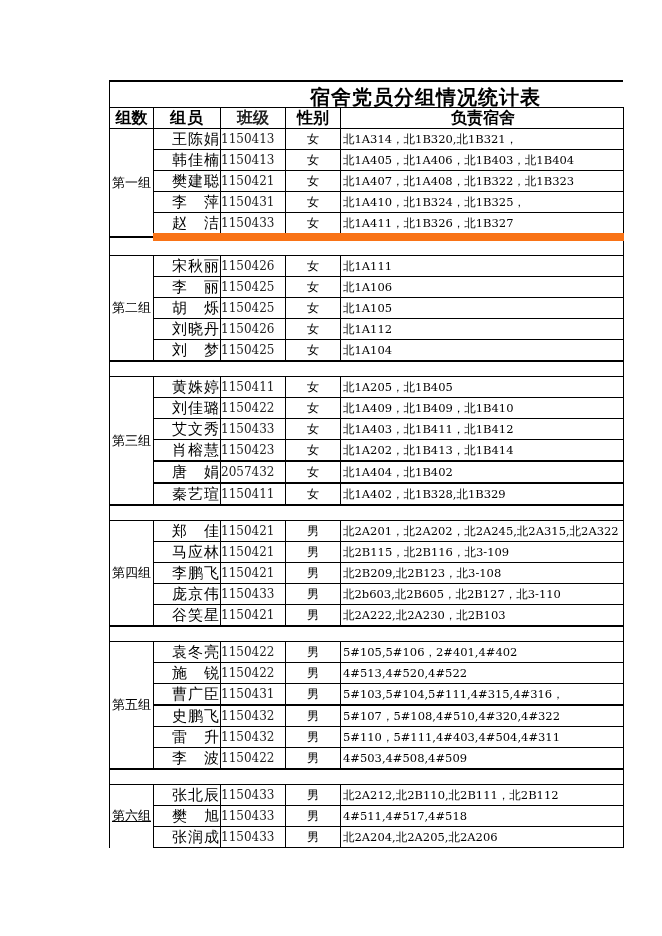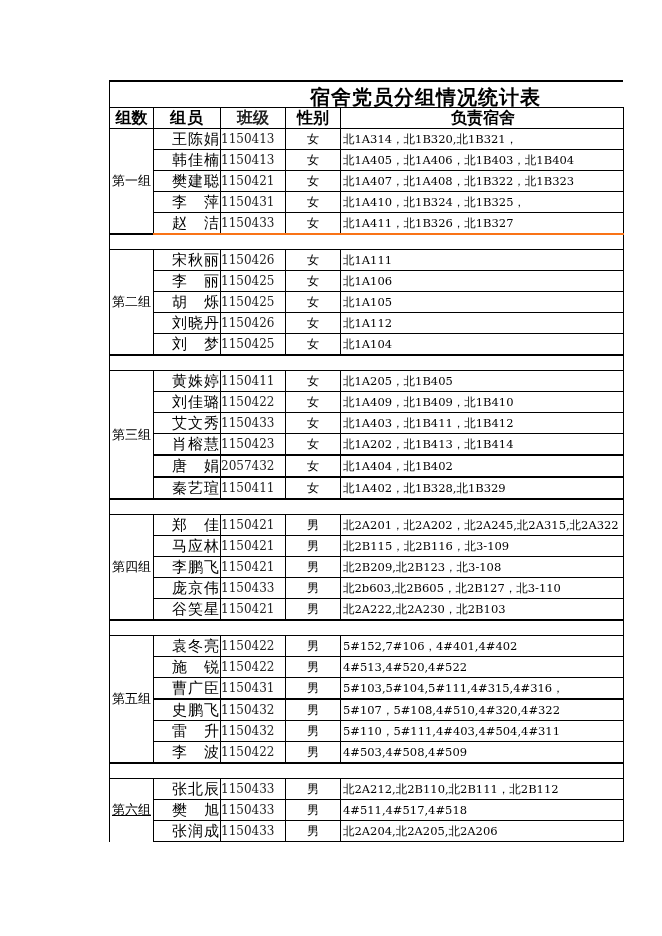--- a/index.html
+++ b/index.html
@@ -15,21 +15,21 @@
        white-space:nowrap; overflow:visible; }
   .hdr td { font-family:"DejaVu Sans","Liberation Sans",sans-serif; font-weight:bold;
             font-size:16px; text-align:center; }
   .c-grp { width:43px; text-align:center; font-size:13px; }
   .c-name { width:66px; font-size:15px; text-align:right; letter-spacing:1px; }
   .c-cls { width:64px; text-align:left; font-size:12px; color:#222; }
   .c-sex { width:54px; text-align:center; font-size:12px; }
   .c-dorm { text-align:left; padding-left:2px; font-size:11.5px; }
   .gap td { height:14px; border-left:1px solid #000; border-right:1px solid #000;
             border-top:2px solid #000; border-bottom:1px solid #000; }
-  .thickbot td { border-bottom:2px solid #f97316; }
+  .thickbot td { border-bottom:8px solid #f97316; }
   .thicktop td.c-name, .thicktop td.c-cls, .thicktop td.c-sex, .thicktop td.c-dorm { border-top:2px solid #000; }
   .last-open td.c-grp { border-bottom:none;text-decoration:underline; }
 </style>
 </head>
 <body>
 
 <div class="sheet">
   <div class="title-row">
     <span class="title">宿舍党员分组情况统计表</span>
   </div>
@@ -182,21 +182,21 @@
           <td class="c-dorm">北2A222,北2A230，北2B103</td>
         </tr>
         <tr class="gap">
           <td colspan="5"></td>
         </tr>
         <tr>
           <td class="c-grp" rowspan="6">第五组</td>
           <td class="c-name">袁冬亮</td>
           <td class="c-cls">1150422</td>
           <td class="c-sex">男</td>
-          <td class="c-dorm">5#152,7#106，4#401,4#402</td>
+          <td class="c-dorm">5#105,5#106，2#401,4#402</td>
         </tr>
         <tr>
           <td class="c-name">施　锐</td>
           <td class="c-cls">1150422</td>
           <td class="c-sex">男</td>
           <td class="c-dorm">4#513,4#520,4#522</td>
         </tr>
         <tr>
           <td class="c-name">曹广臣</td>
           <td class="c-cls">1150431</td>

